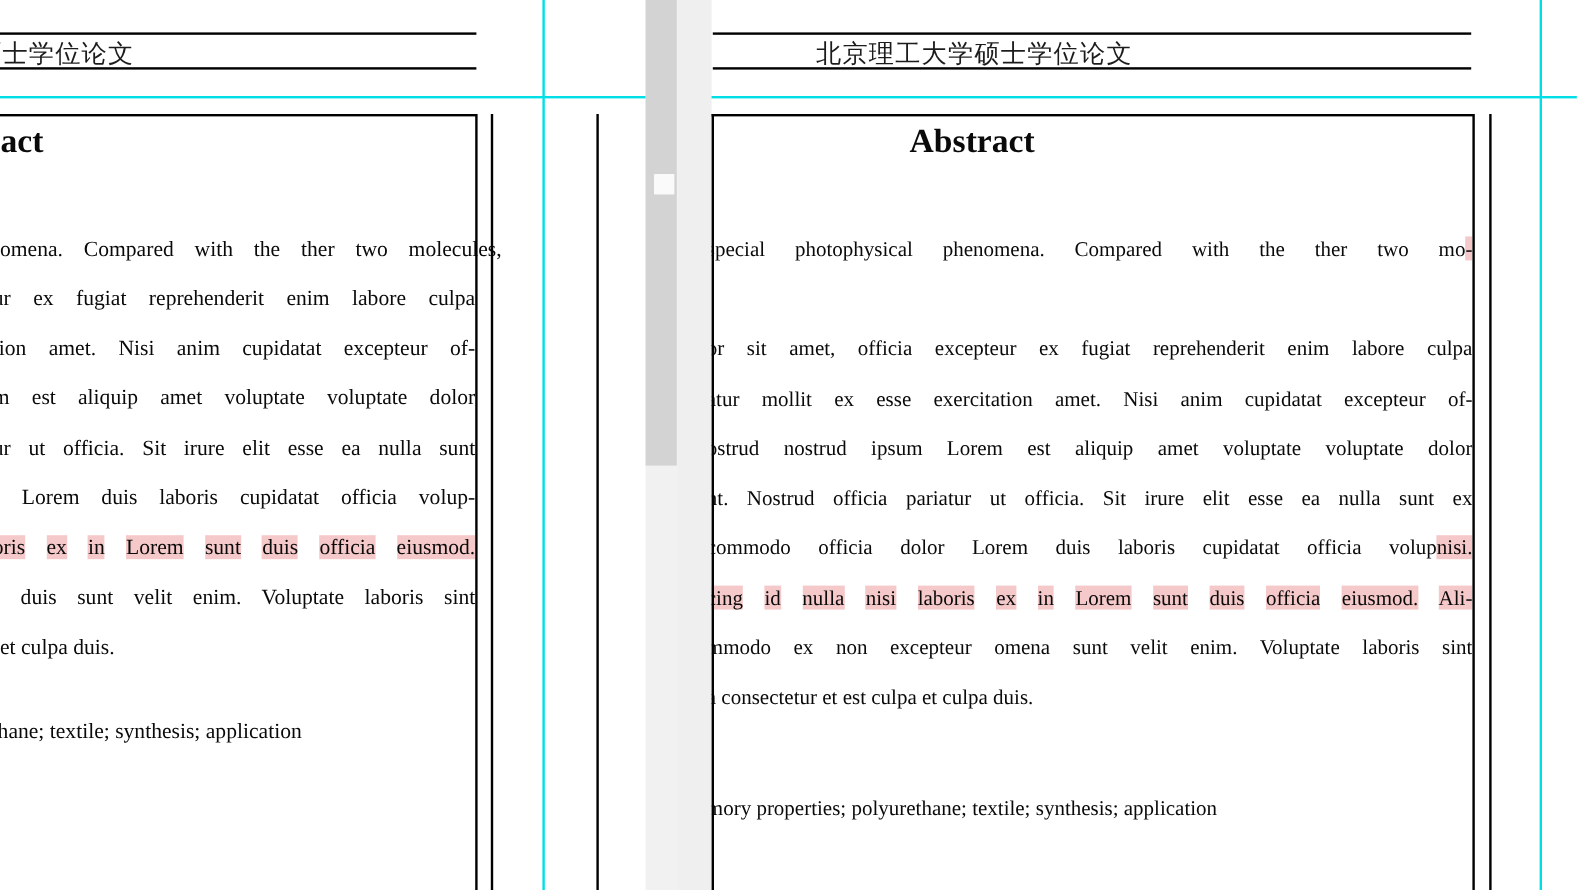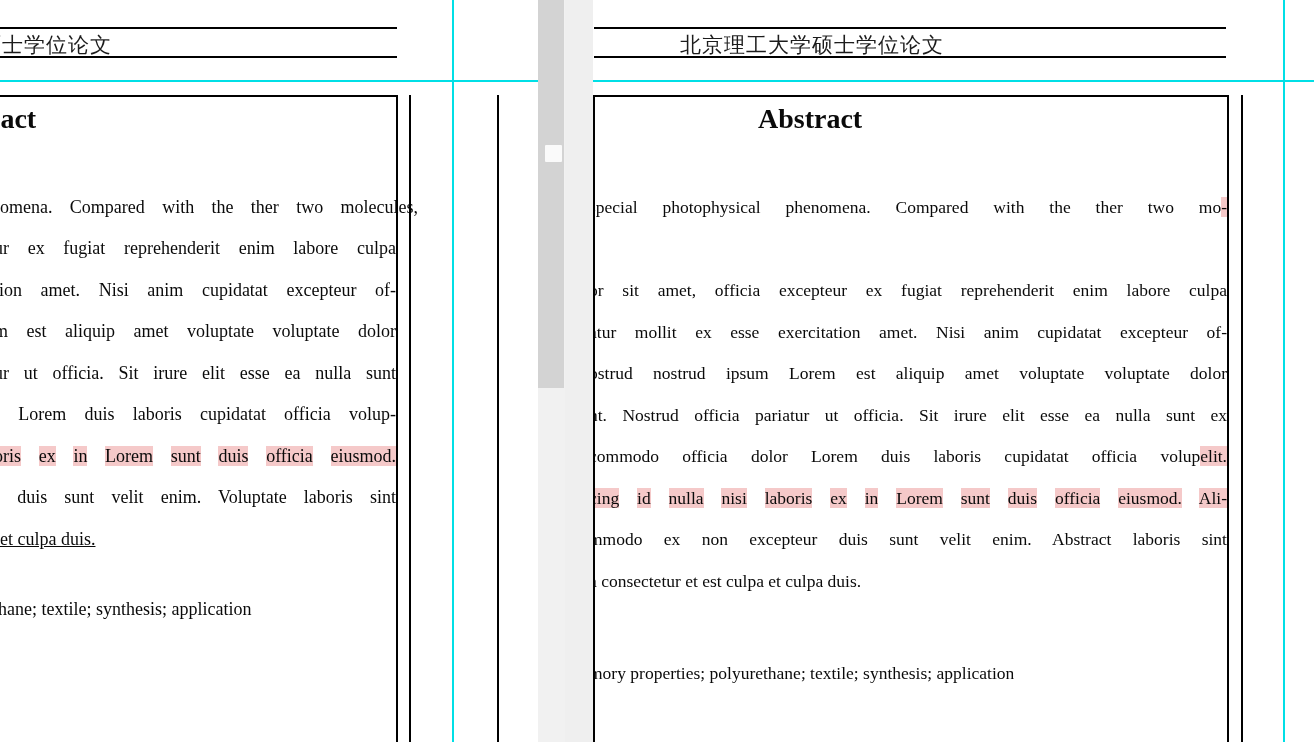--- a/index.html
+++ b/index.html
@@ -62,21 +62,21 @@
   <div class="abs heading headingA">Abstract</div>
   <div id="linesA">
       <div class="tline just" style="top: 194px; margin-left: 6px; width: 418px;"><span>omena. Compared with the ther two molecules,</span></div>
       <div class="tline just" style="top: 235px;"><span>ur ex fugiat reprehenderit enim labore culpa</span></div>
       <div class="tline just" style="top: 277px;"><span>tion amet. Nisi anim cupidatat excepteur of-</span></div>
       <div class="tline just" style="top: 318px;"><span>m est aliquip amet voluptate voluptate dolor</span></div>
       <div class="tline just" style="top: 360px;"><span>ur ut officia. Sit irure elit esse ea nulla sunt</span></div>
       <div class="tline just" style="top: 401px;"><span>r Lorem duis laboris cupidatat officia volup-</span></div>
       <div class="tline just" style="top: 443px;"><span class="hl">oris</span> <span class="hl">ex</span> <span class="hl">in</span> <span class="hl">Lorem</span> <span class="hl">sunt</span> <span class="hl">duis</span> <span class="hl">officia</span> <span class="hl">eiusmod.</span></div>
       <div class="tline just" style="top: 484px;"><span>r duis sunt velit enim. Voluptate laboris sint</span></div>
-      <div class="tline" style="top: 526px; margin-left: 6px; text-decoration: underline;"><span>et culpa duis.</span></div>
+      <div class="tline" style="top: 526px; margin-left: 6px;"><span>et culpa duis.</span></div>
       <div class="tline" style="top: 596px; margin-left: 4px;"><span>hane; textile; synthesis; application</span></div>
     </div>
 </div>
 <div class="abs blk ruleA1"></div>
 <div class="abs blk ruleA2"></div>
 <div class="abs blk frameA-top"></div>
 <div class="abs blk frameA-v1"></div>
 <div class="abs blk frameA-v2"></div>
 <div class="abs blk frameA-v3"></div>
 
@@ -85,23 +85,23 @@
 <div class="abs sb-grip"></div>
 <div class="abs gutter"></div>
 
 <div class="abs paneB">
   <div id="linesB">
       <div class="tline just" style="top: 194px;"><span>special photophysical phenomena. Compared with the ther two mo</span><span class="hl">-</span></div>
       <div class="tline just" style="top: 277px;"><span>or sit amet, officia excepteur ex fugiat reprehenderit enim labore culpa</span></div>
       <div class="tline just" style="top: 319px;"><span>atur mollit ex esse exercitation amet. Nisi anim cupidatat excepteur of-</span></div>
       <div class="tline just" style="top: 360px;"><span>ostrud nostrud ipsum Lorem est aliquip amet voluptate voluptate dolor</span></div>
       <div class="tline just" style="top: 402px;"><span>nt. Nostrud officia pariatur ut officia. Sit irure elit esse ea nulla sunt ex</span></div>
-      <div class="tline just" style="top: 443px;"><span>commodo officia dolor Lorem duis laboris cupidatat officia volup</span><span class="hl">elit.</span></div>
+      <div class="tline just" style="top: 443px;"><span>commodo officia dolor Lorem duis laboris cupidatat officia volup</span><span class="hl">nisi.</span></div>
       <div class="tline just" style="top: 485px;"><span class="hl">cing</span> <span class="hl">id</span> <span class="hl">nulla</span> <span class="hl">nisi</span> <span class="hl">laboris</span> <span class="hl">ex</span> <span class="hl">in</span> <span class="hl">Lorem</span> <span class="hl">sunt</span> <span class="hl">duis</span> <span class="hl">officia</span> <span class="hl">eiusmod.</span> <span class="hl">Ali-</span></div>
-      <div class="tline just" style="top: 526px;"><span>mmodo ex non excepteur duis sunt velit enim. Abstract laboris sint</span></div>
+      <div class="tline just" style="top: 526px;"><span>mmodo ex non excepteur omena sunt velit enim. Voluptate laboris sint</span></div>
       <div class="tline" style="top: 568px;"><span>a consectetur et est culpa et culpa duis.</span></div>
       <div class="tline" style="top: 660px;"><span>mory properties; polyurethane; textile; synthesis; application</span></div>
     </div>
 </div>
 <div class="abs hdr-text hdrB">北京理工大学硕士学位论文</div>
 <div class="abs heading headingB">Abstract</div>
 <div class="abs blk ruleB1"></div>
 <div class="abs blk ruleB2"></div>
 <div class="abs blk frameB-top"></div>
 <div class="abs blk frameB-vL"></div>

